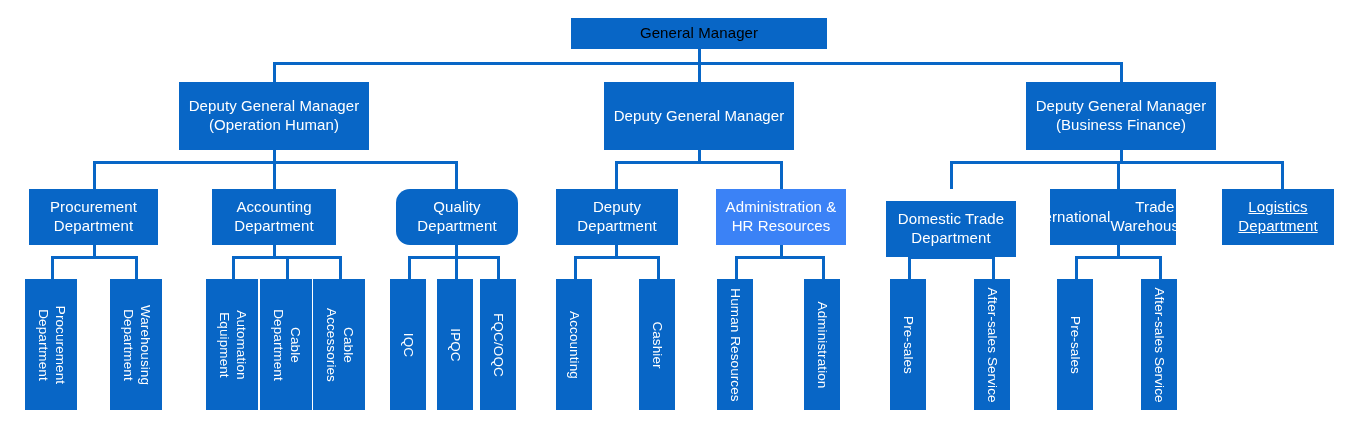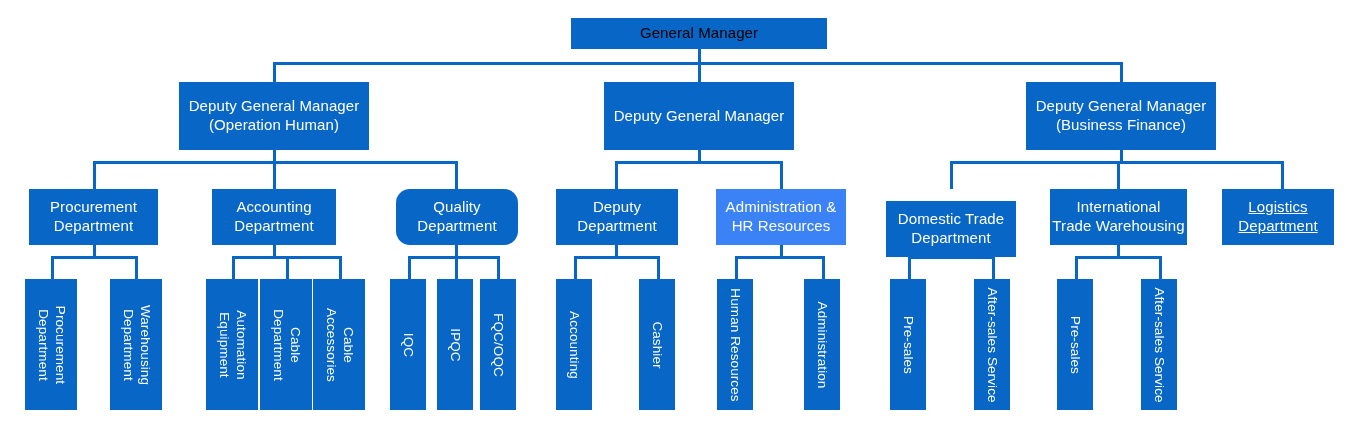--- a/index.html
+++ b/index.html
@@ -153,21 +153,21 @@
     <span>Department</span>
   </div>
   <div class="box l3" style="left: 716px; top: 189px; width: 130px; height: 56px; flex-direction: column; background: #3b82f6; color: rgb(255, 255, 255);">
     <span>Administration &amp;</span>
     <span>HR Resources</span>
   </div>
   <div class="box l3" style="left: 886px; top: 189px; width: 130px; height: 56px; flex-direction: column; background: rgb(8, 102, 198); color: rgb(255, 255, 255); margin-top: 12px;">
     <span>Domestic Trade</span>
     <span>Department</span>
   </div>
-  <div class="box l3" style="left: 1050px; top: 189px; width: 137px; height: 56px; flex-direction: column; background: rgb(8, 102, 198); color: rgb(255, 255, 255);">
+  <div class="box l3" style="left: 1050px; top: 189px; width: 126px; height: 56px; flex-direction: row; background: rgb(8, 102, 198); color: rgb(255, 255, 255);">
     <span>International</span>
     <span>Trade Warehousing</span>
   </div>
   <div class="box l3" style="left: 1222px; top: 189px; width: 112px; height: 56px; flex-direction: column; background: rgb(8, 102, 198); color: rgb(255, 255, 255); text-decoration: underline;">
     <span>Logistics</span>
     <span>Department</span>
   </div>
 
   <div class="vbox" style="left: 25px; top: 279px; width: 52px; height: 131px; background: rgb(8, 102, 198); color: rgb(255, 255, 255);">
     <div class="vtext" style="width:128px;">

